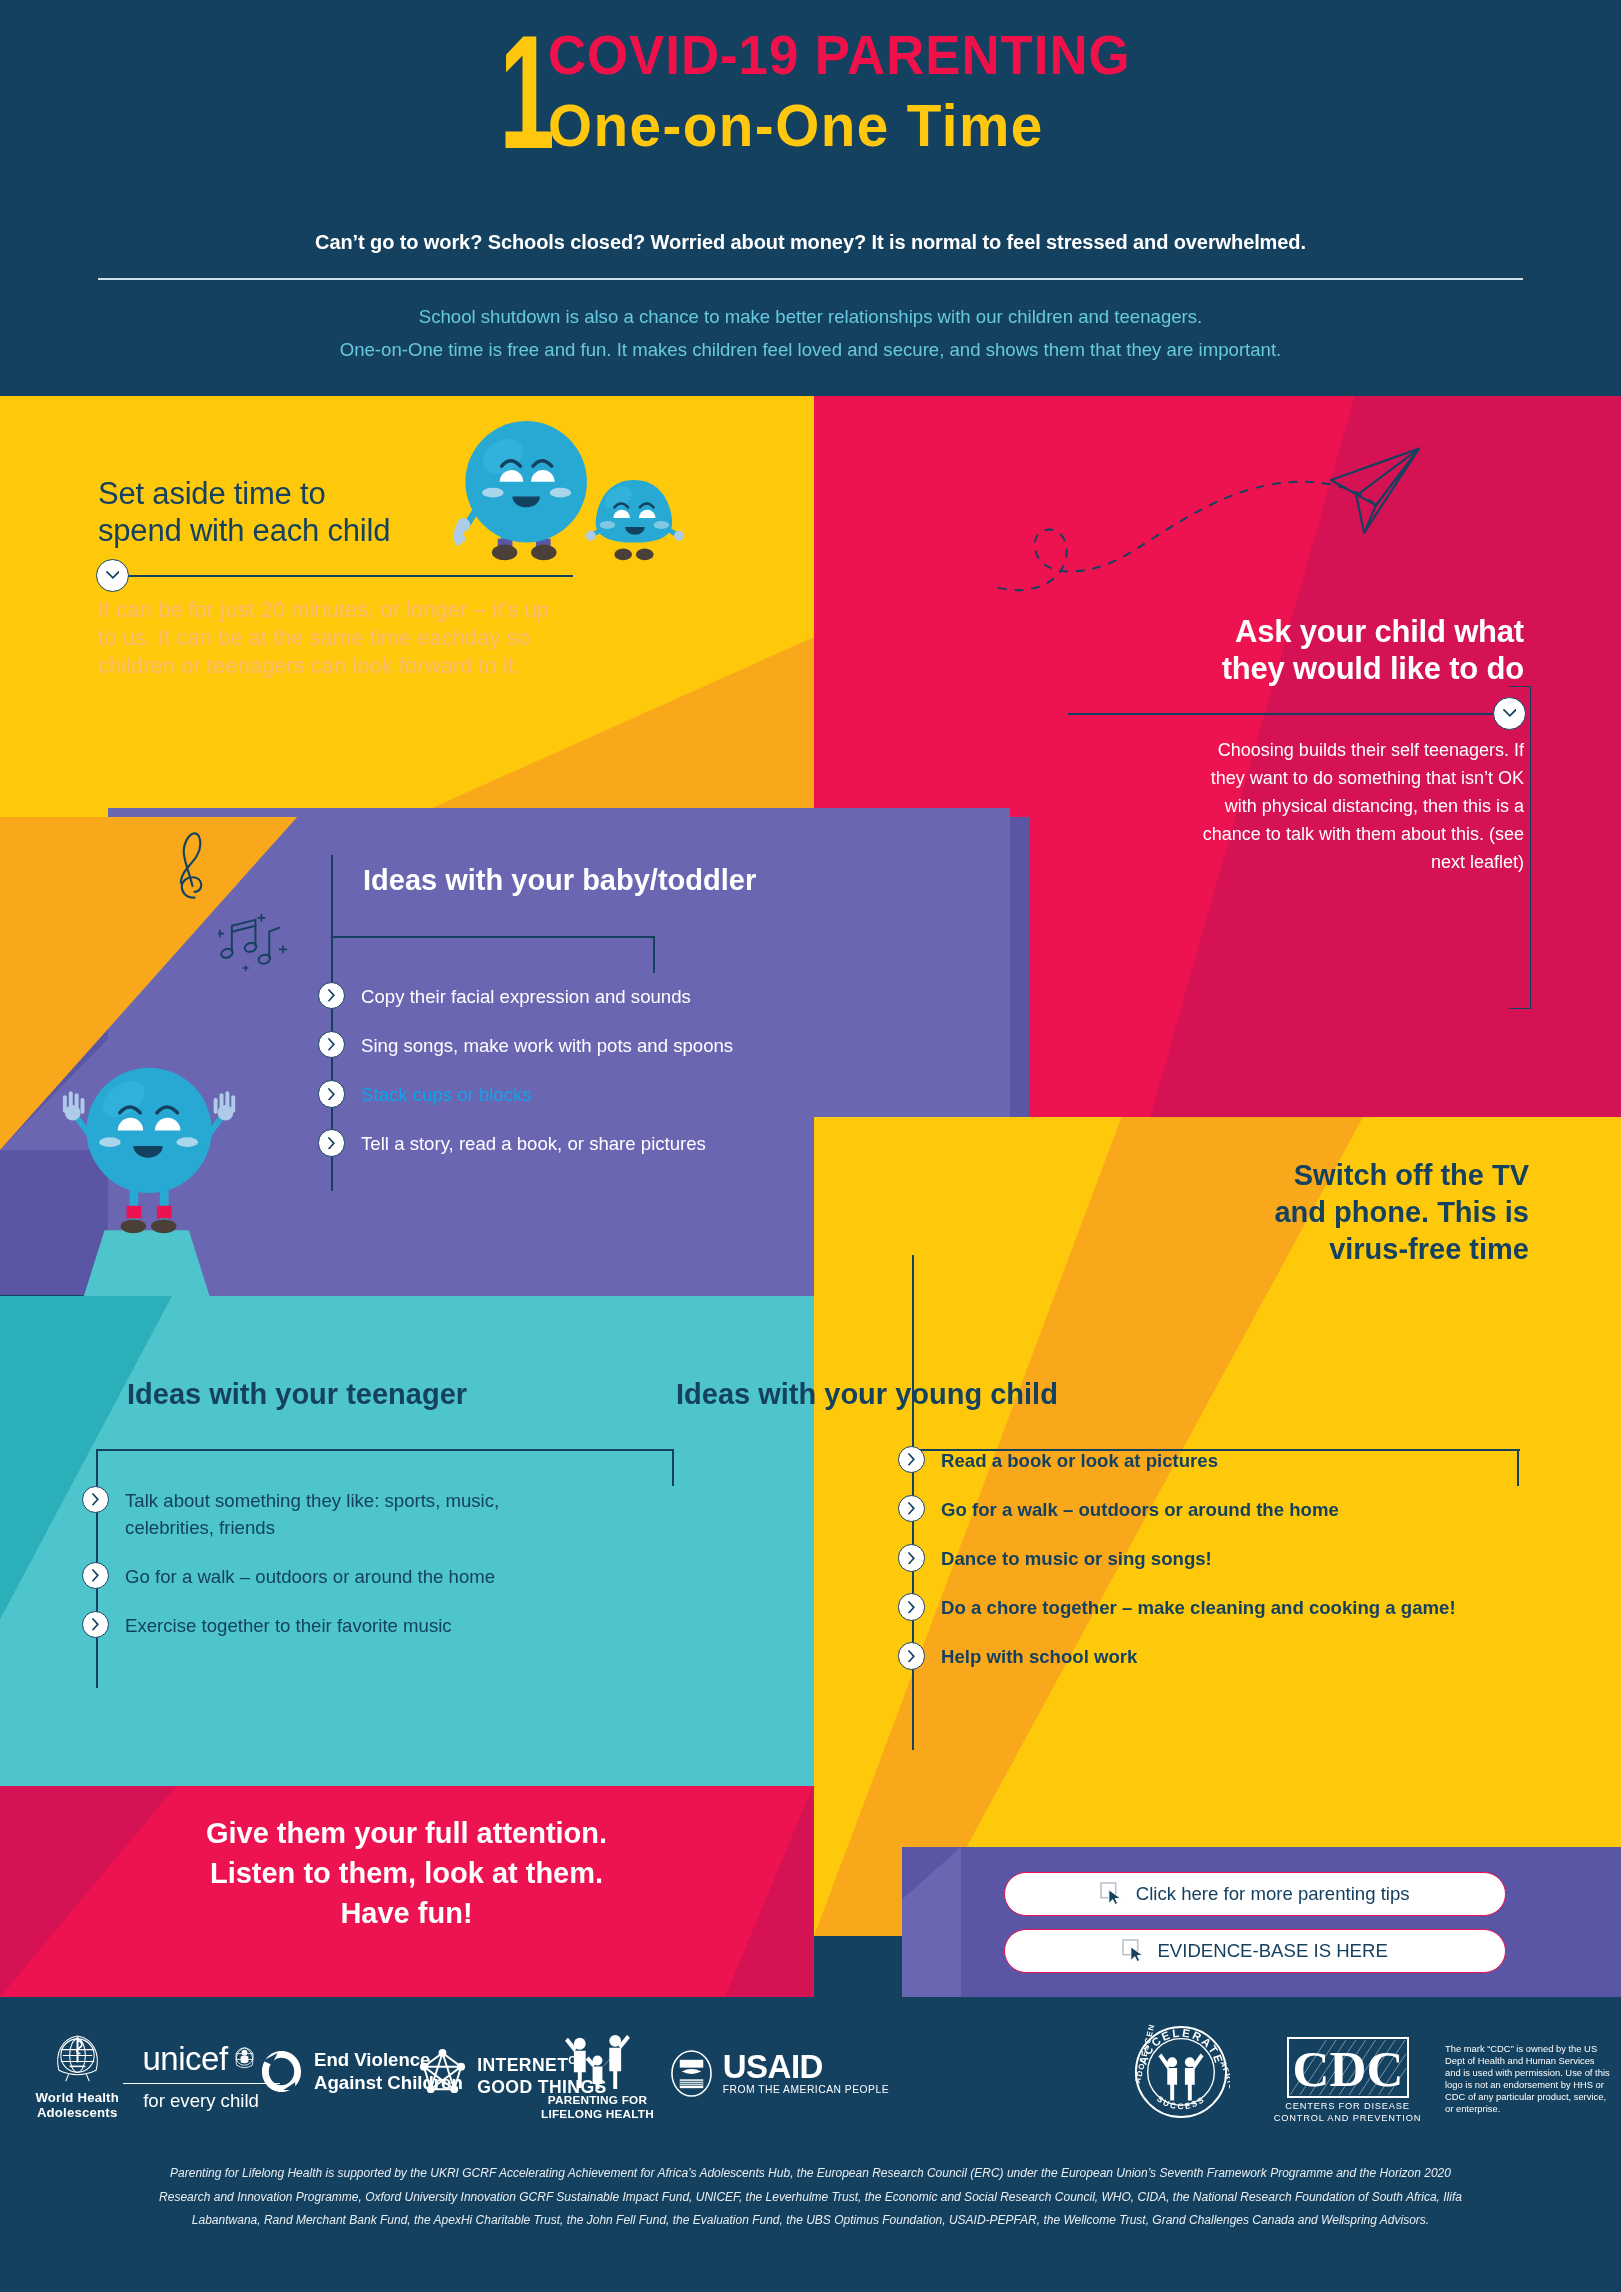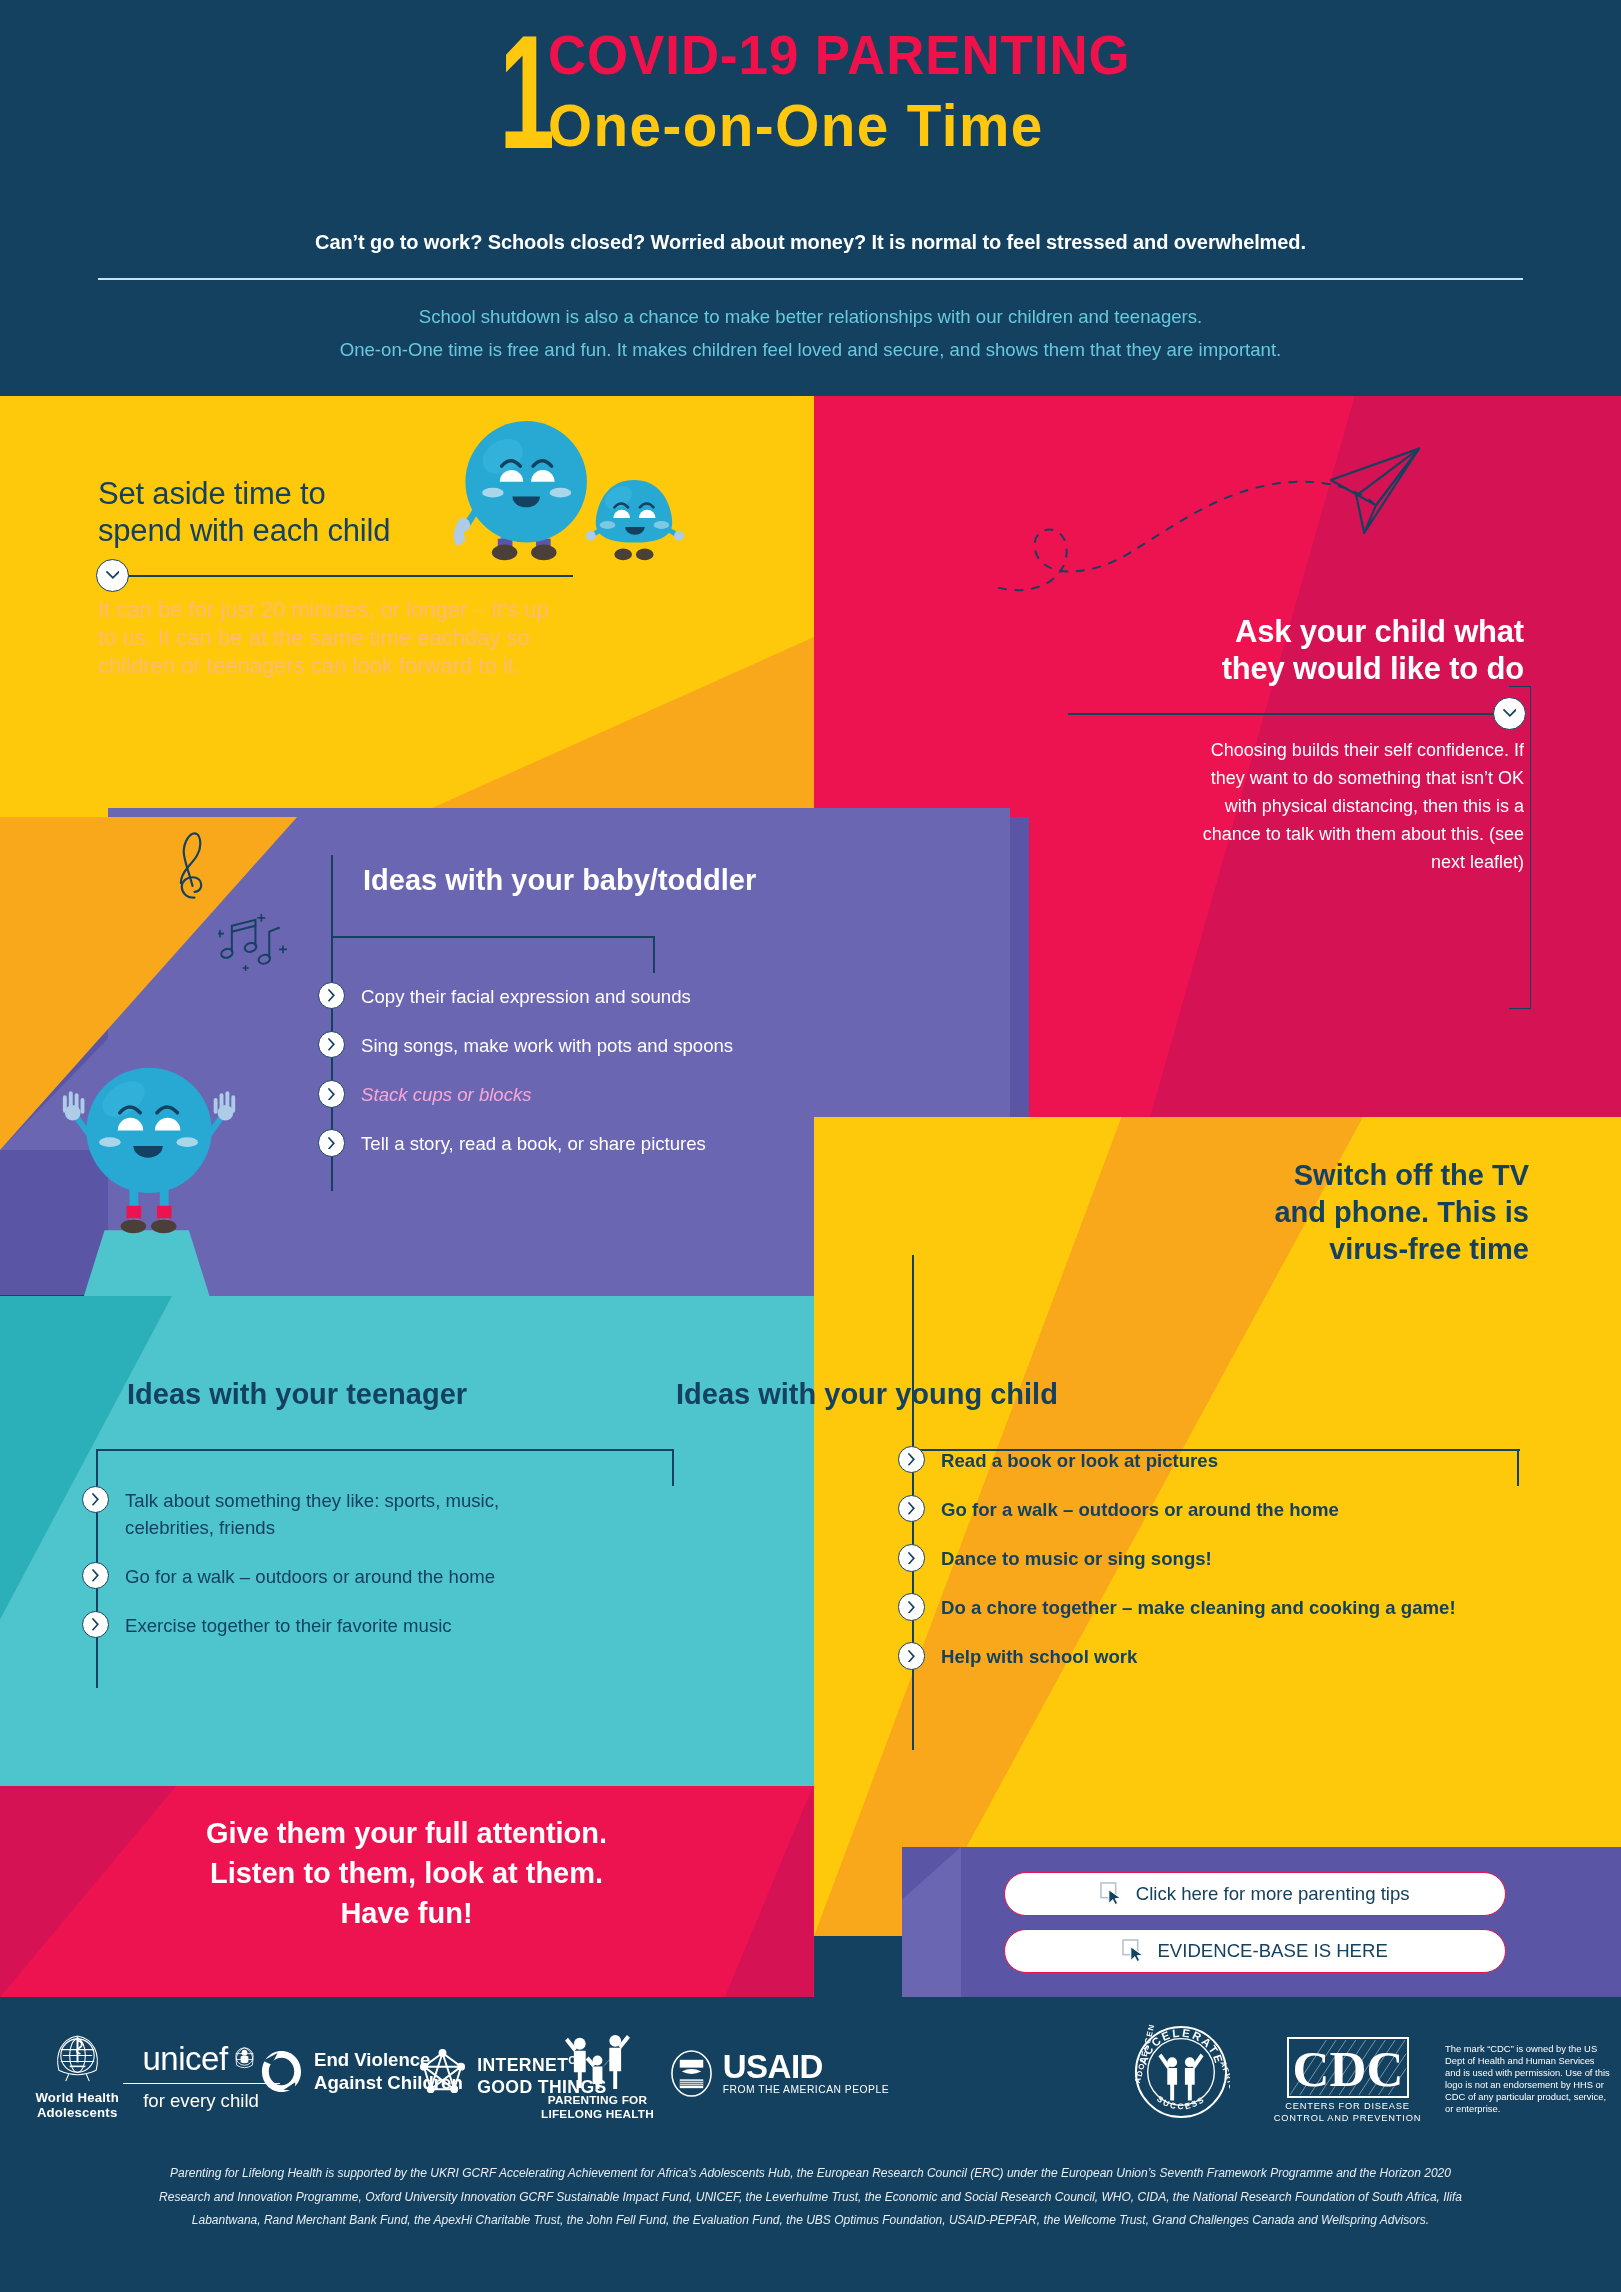--- a/index.html
+++ b/index.html
@@ -266,21 +266,21 @@
       <div>Ask your child what</div>
       <div>they would like to do</div>
     </div>
     <div class="rule">
       <span class="chev">
         <svg class="glyph" width="13.7" height="8.8" viewBox="0 0 14 9">
             <path d="M1 1 L7 7 L13 1" stroke="#14415f" stroke-width="1.8" fill="none" stroke-linecap="round"></path>
           </svg>
       </span>
     </div>
-    <div class="body-white" style="width:333px;margin-left:123px;">Choosing builds their self confidence. If they want to do something that isn’t OK with physical distancing, then this is a chance to talk with them about this. (see next leaflet)</div>
+    <div class="body-white" style="width:333px;margin-left:123px;">Choosing builds their self teenagers. If they want to do something that isn’t OK with physical distancing, then this is a chance to talk with them about this. (see next leaflet)</div>
   </div>
   <div class="s2-bracket"></div>
 
   <div class="blk purple-band"></div>
   <div class="blk purple-light"></div>
   <div class="blk purple-wedge"></div>
   <div class="blk yellow-wedge-l"></div>
 
   <svg style="position:absolute;left:83px;top:1230px;width:147px;height:69px;overflow:visible;" viewBox="0 0 150 70" width="147" height="69">
     <path d="M22 0 L108 0 L130 70 L0 70 Z" fill="#4ec4cd"></path>
@@ -366,21 +366,21 @@
           </svg>
       </span>
       <span class="btxt" style="color:#ffffff;">Sing songs, make work with pots and spoons</span>
     </div>
     <div class="bitem" style="margin-bottom:20.6px;">
       <span class="bdot">
         <svg class="glyph" width="8.8" height="12.7" viewBox="0 0 9 13">
             <path d="M2 1 L7 6.5 L2 12" stroke="#14415f" stroke-width="1.7" fill="none" stroke-linecap="round"></path>
           </svg>
       </span>
-      <span class="btxt" style="color:#f9a8d4;font-style:italic;">Stack cups or blocks</span>
+      <span class="btxt" style="color:#0ea5e9;">Stack cups or blocks</span>
     </div>
     <div class="bitem">
       <span class="bdot">
         <svg class="glyph" width="8.8" height="12.7" viewBox="0 0 9 13">
             <path d="M2 1 L7 6.5 L2 12" stroke="#14415f" stroke-width="1.7" fill="none" stroke-linecap="round"></path>
           </svg>
       </span>
       <span class="btxt" style="color:#ffffff;">Tell a story, read a book, or share pictures</span>
     </div>
   </div>

